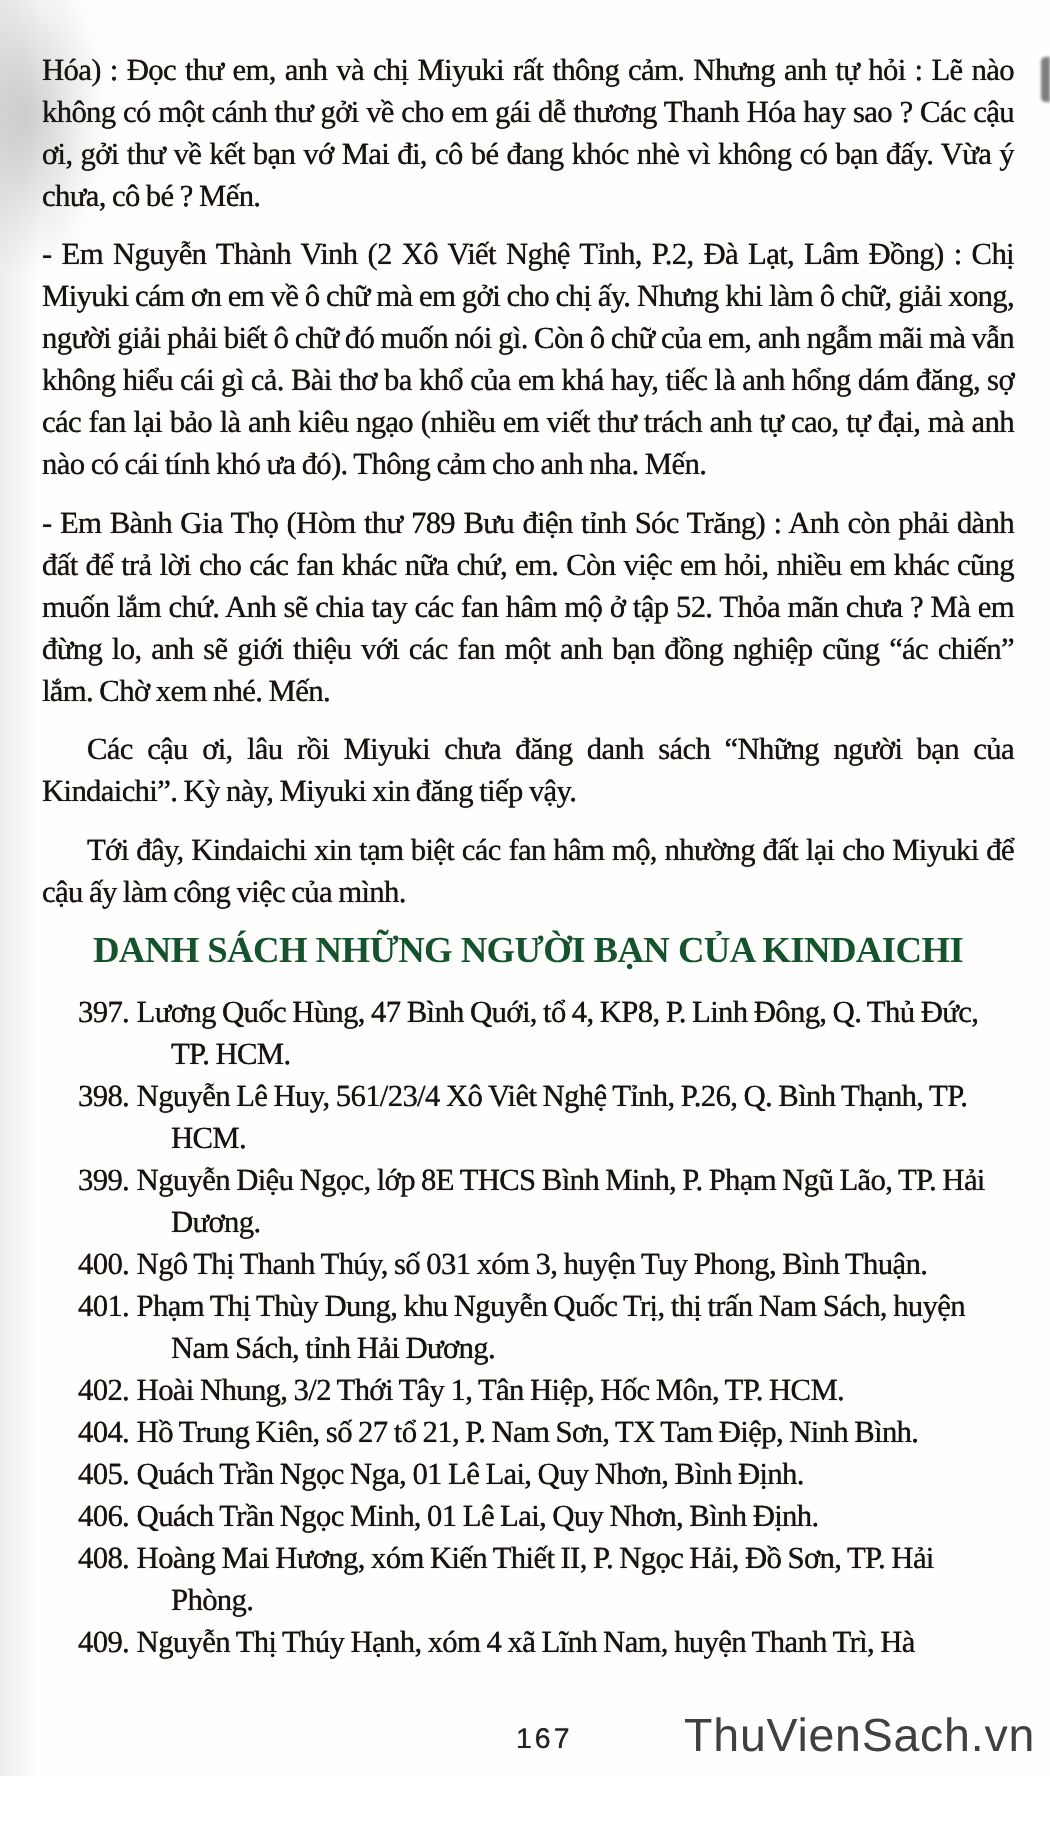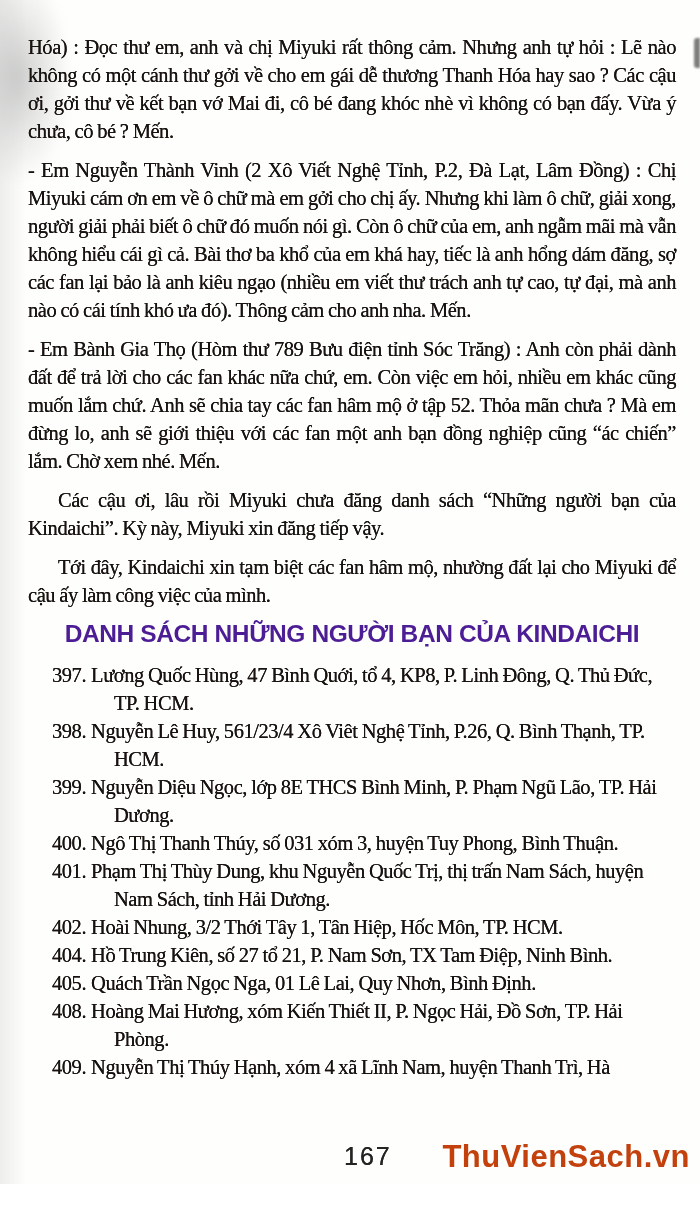--- a/index.html
+++ b/index.html
@@ -57,60 +57,59 @@
     margin: 0 0 11px 0;
     font-size: 20.5px;
     line-height: 28px;
     text-align: justify;
     letter-spacing: -0.45px;
     word-spacing: -0.5px;
     text-shadow: 0 0 0.5px currentColor;
   }
   p.para.indent { text-indent: 30px; }
   h1.heading {
-    font-family: Liberation Sans, sans-serif;
+    font-family: Liberation Serif, serif;
     font-size: 24.5px;
     font-weight: bold;
     text-align: center;
     margin: 9px 0 13px 0;
     letter-spacing: -0.4px;
     white-space: nowrap;
-    color: #4c1d95;
+    color: #14532d;
   }
   .friends-list { }
   .list-item {
     font-size: 20.5px;
     line-height: 28px;
     padding-left: 86px;
     text-indent: -62px;
     letter-spacing: -0.45px;
     word-spacing: -0.5px;
     text-shadow: 0 0 0.5px currentColor;
     text-align: left;
   }
   .list-item .num { margin-right: 5px; }
   .footer-pagenum {
     position: absolute;
     left: 344px;
     bottom: 13px;
     font-family: "Liberation Sans", sans-serif;
-    font-size: 25px;
+    font-size: 19px;
     letter-spacing: 2px;
     color: #242424;
     text-shadow: 0 0 0.5px currentColor;
   }
   .footer-watermark {
     position: absolute;
     right: 10px;
     bottom: 9px;
     font-family: "Liberation Sans", sans-serif;
     font-size: 31px;
     letter-spacing: 0.5px;
-    color: #c2410c;
-    font-weight: bold;
+    color: #404040;
   }
 </style>
 </head>
 <body>
 
 <div class="page">
   <div class="scan-smudge"></div>
   <div class="scan-edge-mark"></div>
 
   <div class="content">
@@ -126,20 +125,21 @@
 
     <div class="friends-list" id="friends-list">
         <div class="list-item"><span class="num">397.</span><span class="txt">Lương Quốc Hùng, 47 Bình Quới, tổ 4, KP8, P. Linh Đông, Q. Thủ Đức, TP. HCM.</span></div>
         <div class="list-item"><span class="num">398.</span><span class="txt">Nguyễn Lê Huy, 561/23/4 Xô Viêt Nghệ Tỉnh, P.26, Q. Bình Thạnh, TP. HCM.</span></div>
         <div class="list-item"><span class="num">399.</span><span class="txt">Nguyễn Diệu Ngọc, lớp 8E THCS Bình Minh, P. Phạm Ngũ Lão, TP. Hải Dương.</span></div>
         <div class="list-item"><span class="num">400.</span><span class="txt">Ngô Thị Thanh Thúy, số 031 xóm 3, huyện Tuy Phong, Bình Thuận.</span></div>
         <div class="list-item"><span class="num">401.</span><span class="txt">Phạm Thị Thùy Dung, khu Nguyễn Quốc Trị, thị trấn Nam Sách, huyện Nam Sách, tỉnh Hải Dương.</span></div>
         <div class="list-item"><span class="num">402.</span><span class="txt">Hoài Nhung, 3/2 Thới Tây 1, Tân Hiệp, Hốc Môn, TP. HCM.</span></div>
         <div class="list-item"><span class="num">404.</span><span class="txt">Hồ Trung Kiên, số 27 tổ 21, P. Nam Sơn, TX Tam Điệp, Ninh Bình.</span></div>
         <div class="list-item"><span class="num">405.</span><span class="txt">Quách Trần Ngọc Nga, 01 Lê Lai, Quy Nhơn, Bình Định.</span></div>
+        <div class="list-item"><span class="num">406.</span><span class="txt">Quách Trần Ngọc Minh, 01 Lê Lai, Quy Nhơn, Bình Định.</span></div>
         <div class="list-item"><span class="num">408.</span><span class="txt">Hoàng Mai Hương, xóm Kiến Thiết II, P. Ngọc Hải, Đồ Sơn, TP. Hải Phòng.</span></div>
         <div class="list-item"><span class="num">409.</span><span class="txt">Nguyễn Thị Thúy Hạnh, xóm 4 xã Lĩnh Nam, huyện Thanh Trì, Hà</span></div>
       </div>
   </div>
 
   <div class="footer-pagenum">167</div>
 
   <div class="footer-watermark">ThuVienSach.vn</div>
 </div>
 

